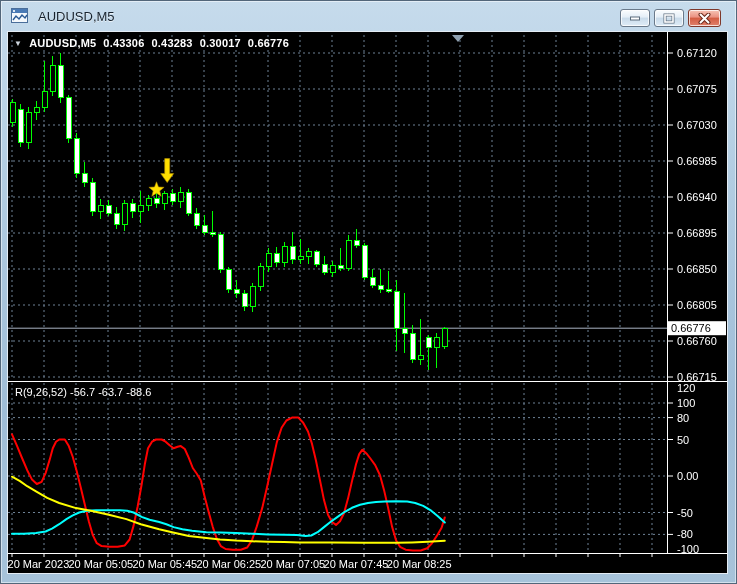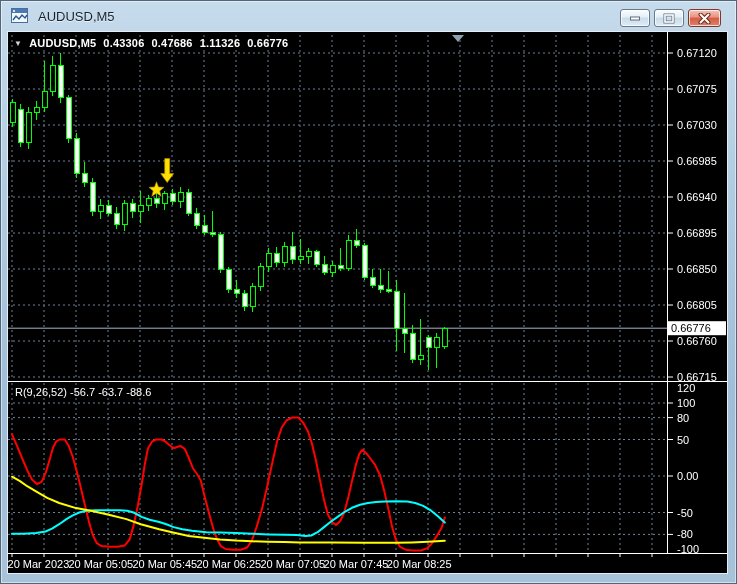--- a/index.html
+++ b/index.html
@@ -462,18 +462,18 @@
           <text x="220.8" y="536" font-size="11" text-anchor="middle" fill="#FFFFFF" font-weight="normal">20 Mar 06:25</text>
           <text x="284.8" y="536" font-size="11" text-anchor="middle" fill="#FFFFFF" font-weight="normal">20 Mar 07:05</text>
           <text x="348" y="536" font-size="11" text-anchor="middle" fill="#FFFFFF" font-weight="normal">20 Mar 07:45</text>
           <text x="411.2" y="536" font-size="11" text-anchor="middle" fill="#FFFFFF" font-weight="normal">20 Mar 08:25</text>
         </g>
       </svg>
     <div class="ohlc">
       <span class="tri">▼</span>
       <span>AUDUSD,M5</span>
       <span>0.43306</span>
-      <span>0.47686</span>
-      <span>1.11326</span>
+      <span>0.43283</span>
+      <span>0.30017</span>
       <span>0.66776</span>
     </div>
   </div>
 </div>
 
 </body></html>

